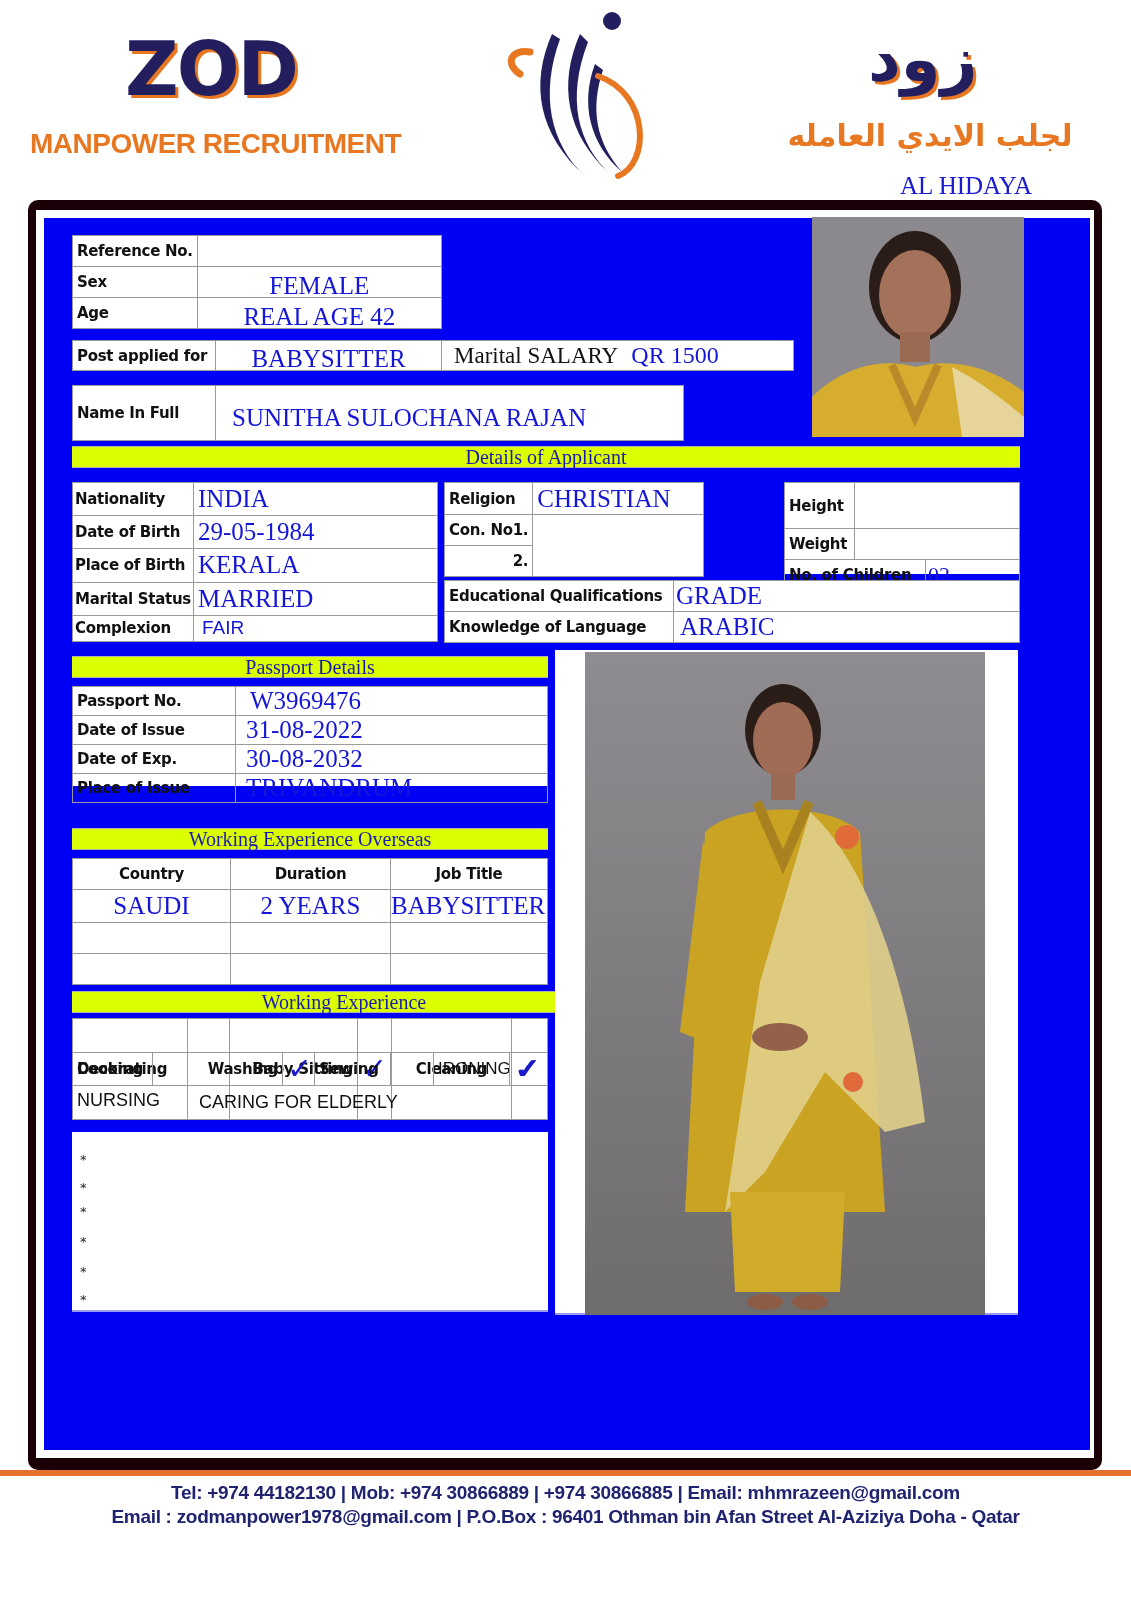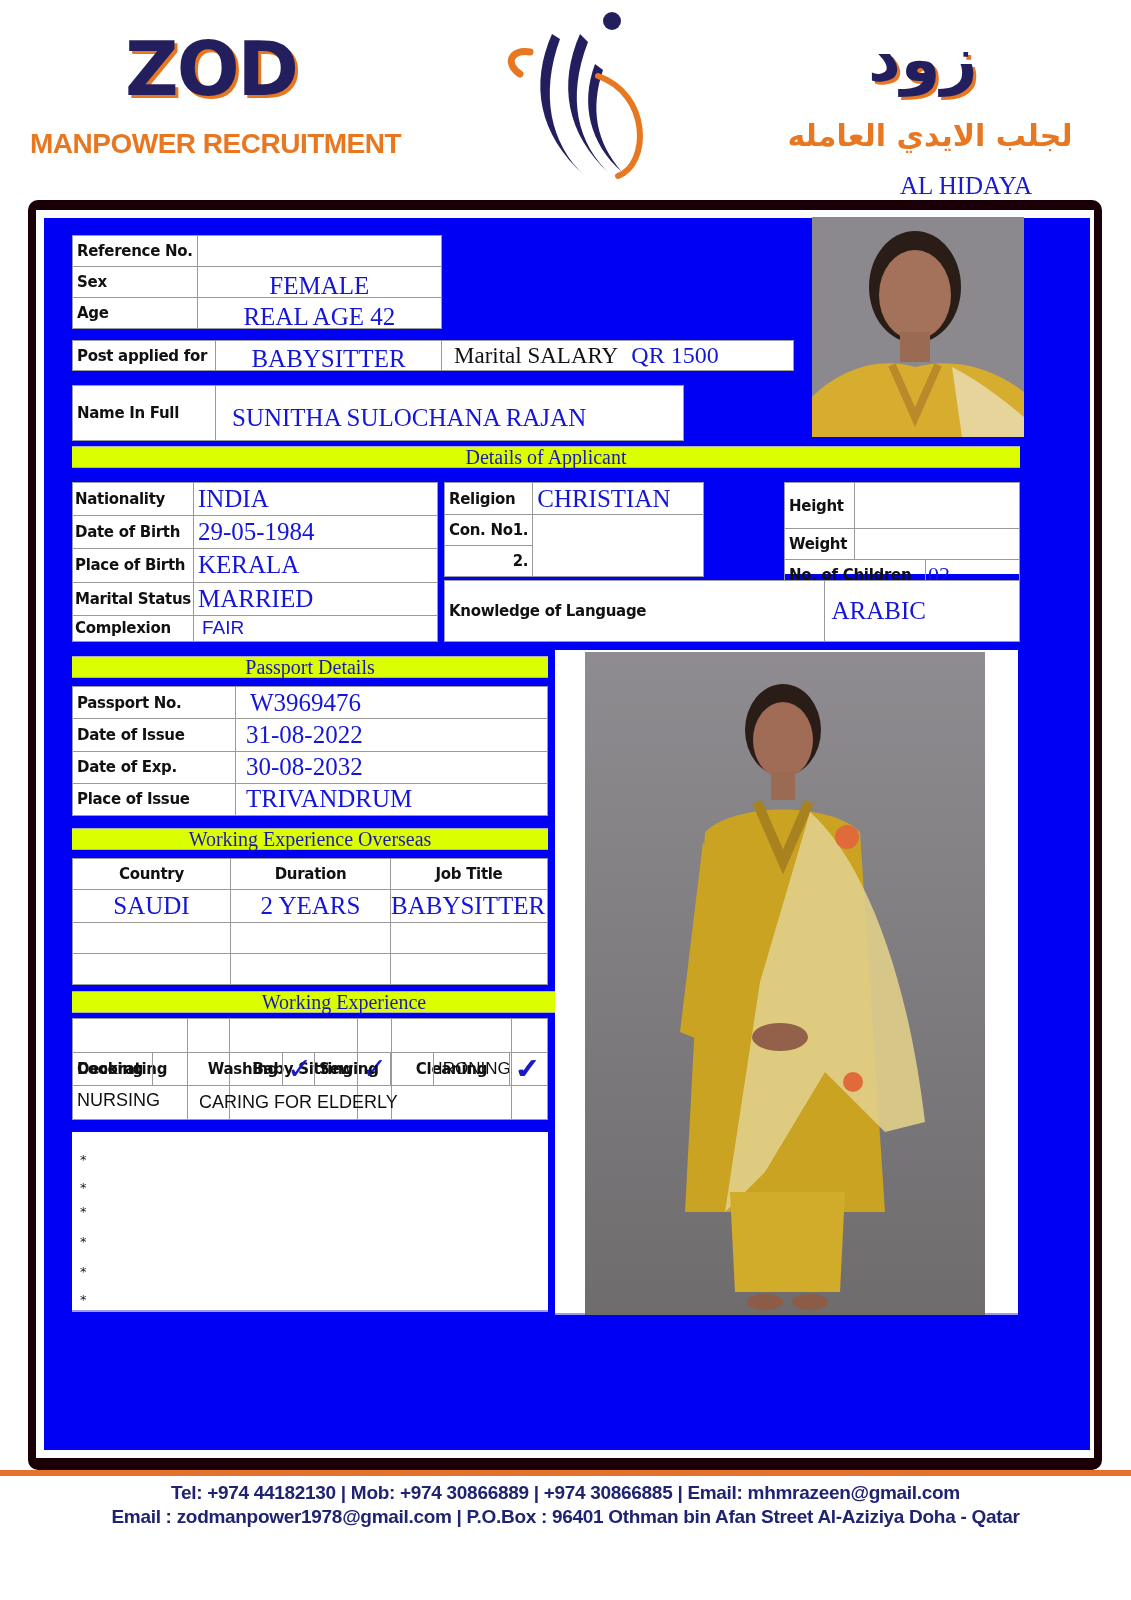--- a/index.html
+++ b/index.html
@@ -221,30 +221,34 @@
       <td colspan="2" class="lbl">No. of Children</td>
       <td class="val" style="width:94px;font-size:22px;padding-left:2px">02</td>
     </tr>
   </tbody>
     </table>
 </div>
 
 <div class="box" style="left:444px;top:580px;width:576px;height:62px;">
   <table class="grid">
     <tbody>
+        <tr style="height:31px">
+      <td style="width:229px" class="lbl">Educational Qualifications</td>
+      <td class="val" style="padding-left:2px">GRADE</td>
+    </tr>
     <tr style="height:31px">
       <td class="lbl">Knowledge of Language</td>
       <td class="val" style="padding-left:6px">ARABIC</td>
     </tr>
   </tbody>
     </table>
 </div>
 
 <div class="band" style="left:72px;top:656px;width:476px;">Passport Details</div>
-<div class="box" style="left:72px;top:686px;width:476px;height:130px;">
+<div class="box" style="left:72px;top:686px;width:476px;height:100px;">
   <table class="grid">
     <tbody>
         <tr>
           <td style="width:163px" class="lbl">Passport No.</td>
           <td class="val" style="padding-left:14px">W3969476</td>
         </tr>
     <tr>
           <td class="lbl">Date of Issue</td>
           <td class="val" style="padding-left:10px">31-08-2022</td>
         </tr>

